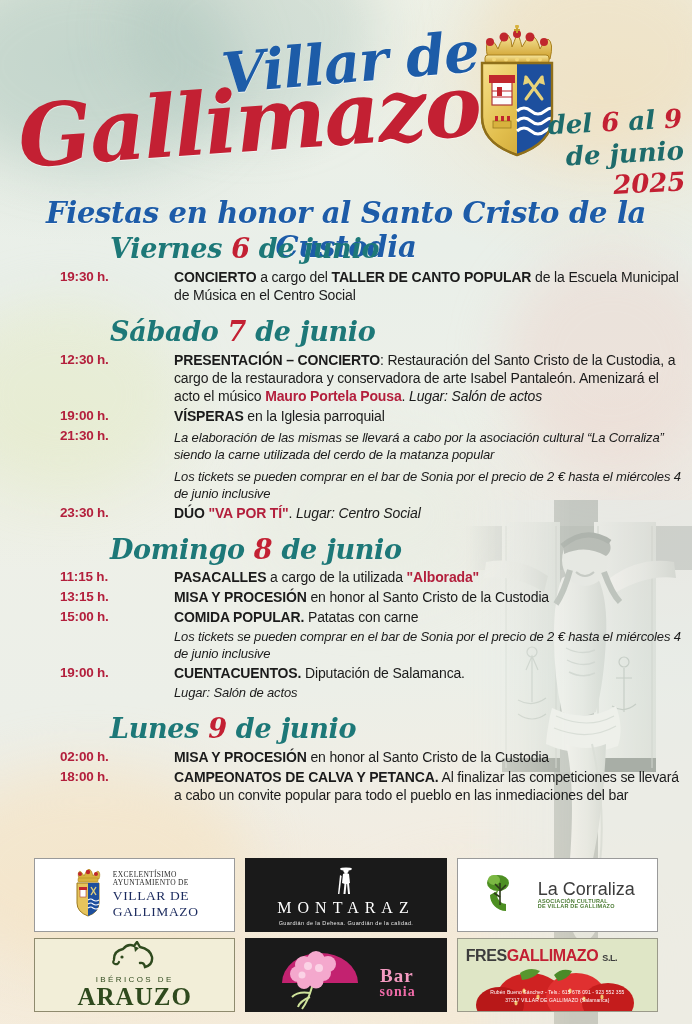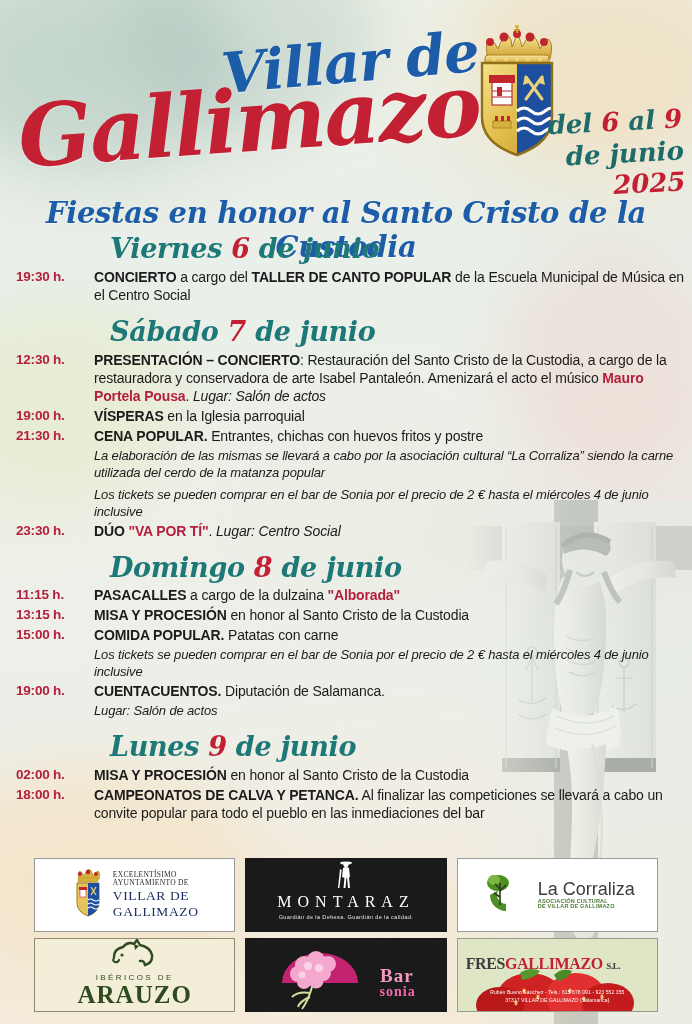--- a/index.html
+++ b/index.html
@@ -70,21 +70,21 @@
 
   .schedule{position:absolute;left:0;top:232px;width:692px;}
   .day{
     margin:0 0 2px 0;padding-left:110px;
     font-family:"DejaVu Serif", serif;font-style:italic;font-weight:700;
     font-size:27px;line-height:1.25;color:#1d7878;letter-spacing:-.3px;
   }
   .day .dnum{color:#c32033;}
   .day.pad{margin-top:11px;}
 
-  .ev{display:flex;align-items:flex-start;margin:0 0 2px 0;padding-left:16px;}
+  .ev{display:flex;align-items:flex-start;margin:0 0 2px 0;padding-left:60px;gap:36px;}
   .ev .time{
     flex:0 0 78px;color:#b31f3c;font-weight:700;font-size:13.5px;
     line-height:18px;letter-spacing:-.2px;
   }
   .ev .desc{
     flex:1 1 auto;font-size:14px;line-height:18px;color:#1b1b1b;
     letter-spacing:-.15px;padding-right:6px;
   }
   .ev .desc b{font-weight:700;}
   .ev .desc .hl{color:#b31f3c;font-weight:700;}
@@ -93,21 +93,21 @@
     margin-top:2px;font-style:italic;font-size:13px;line-height:17px;
     color:#1b1b1b;letter-spacing:-.15px;
   }
   .note + .note{margin-top:5px;}
 
   
   .logos{position:absolute;left:0;bottom:6px;width:692px;}
   .logorow{display:flex;gap:10px;padding:0 34px 6px 34px;}
   .logobox{
     width:232px;height:74px;border:1px solid #9a9a9a;background:#fff;
-    display:flex;justify-content:center;overflow:hidden;
+    display:flex;align-items:center;justify-content:center;overflow:hidden;
     position:relative;box-sizing:border-box;
   }
   .logobox.dark{background:#1a1a1a;border-color:#1a1a1a;}
   .logobox.cream{background:#f2eed8;border-color:#8e8a6e;}
   .logobox.green{background:#dfe6c6;border-color:#9a9a8a;}
 
   .ayto{display:flex;align-items:center;gap:8px;padding:0 8px;}
   .ayto-txt{font-family:"Liberation Serif", serif;color:#1b2a5e;line-height:1.05;}
   .ayto-txt .small{font-size:7.5px;letter-spacing:.3px;display:block;color:#2a2a2a;}
   .ayto-txt .big{font-size:13.5px;letter-spacing:.6px;display:block;margin-top:2px;}
@@ -130,22 +130,22 @@
     position:absolute;right:32px;top:26px;color:#f49ac1;font-size:19px;
     font-weight:700;font-family:"Liberation Serif", serif;letter-spacing:1px;
   }
   .sonia .sname{
     position:absolute;right:30px;top:45px;color:#f06ba8;font-size:14px;
     font-weight:700;font-family:"Liberation Serif", serif;letter-spacing:1px;
   }
 
   .fres{position:relative;width:100%;height:100%;}
   .fres .fline{
-    position:absolute;left:8px;top:16px;font-size:16px;font-weight:700;
-    font-family:Liberation Serif, serif;color:#3c3c3c;letter-spacing:-.4px;
+    position:absolute;left:8px;top:8px;font-size:16px;font-weight:700;
+    font-family:Liberation Sans, sans-serif;color:#3c3c3c;letter-spacing:-.4px;
   }
   .fres .fline .g{color:#c32033;}
   .fres .fline .sl{font-size:9px;color:#3c3c3c;}
   .fres .fcontact{
     position:absolute;left:6px;right:6px;bottom:7px;text-align:center;
     font-size:5px;color:#fff;line-height:1.5;letter-spacing:.1px;
   }
 </style>
 </head>
 <body>
@@ -332,36 +332,35 @@
       </div>
       <div class="ev">
         <div class="time">19:00 h.</div>
         <div class="desc">
           <div><b>VÍSPERAS</b><span> en la Iglesia parroquial</span></div>
         </div>
       </div>
       <div class="ev">
         <div class="time">21:30 h.</div>
         <div class="desc">
-          <div><b>CENA POPULAR.</b><span> Entrantes, chichas con huevos fritos y postre</span></div>
           <div class="note">La elaboración de las mismas se llevará a cabo por la asociación cultural “La Corraliza” siendo la carne utilizada del cerdo de la matanza popular</div>
           <div class="note">Los tickets se pueden comprar en el bar de Sonia por el precio de 2 € hasta el miércoles 4 de junio inclusive</div>
         </div>
       </div>
       <div class="ev">
         <div class="time">23:30 h.</div>
         <div class="desc">
           <div><b>DÚO </b><span class="hl">"VA POR TÍ"</span><span>. </span><i>Lugar: Centro Social</i></div>
         </div>
       </div>
       <div class="day pad"><span>Domingo </span><span class="dnum">8</span><span> de junio</span></div>
       <div class="ev">
         <div class="time">11:15 h.</div>
         <div class="desc">
-          <div><b>PASACALLES</b><span> a cargo de la dulzaina </span><span class="hl">"Alborada"</span></div>
+          <div><b>PASACALLES</b><span> a cargo de la utilizada </span><span class="hl">"Alborada"</span></div>
         </div>
       </div>
       <div class="ev">
         <div class="time">13:15 h.</div>
         <div class="desc">
           <div><b>MISA Y PROCESIÓN</b><span> en honor al Santo Cristo de la Custodia</span></div>
         </div>
       </div>
       <div class="ev">
         <div class="time">15:00 h.</div>

